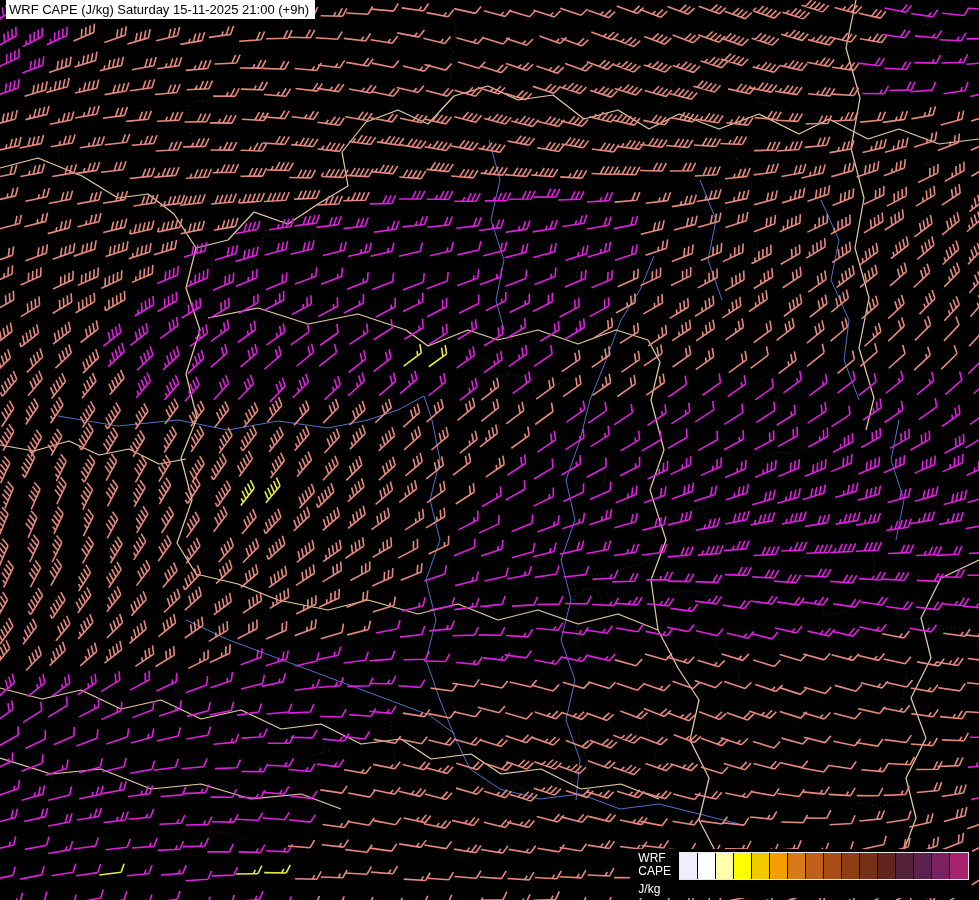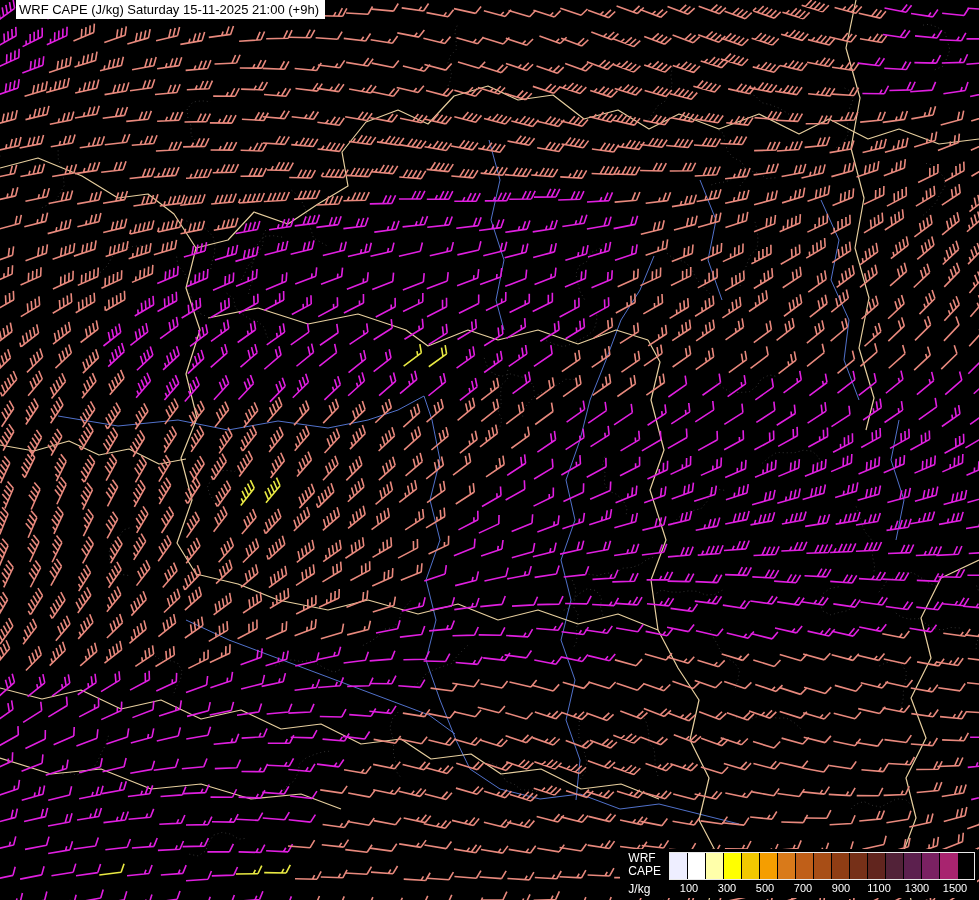--- a/index.html
+++ b/index.html
@@ -7,27 +7,27 @@
   .screen {
     position:relative; width:979px; height:900px; background:#000;
     overflow:hidden; font-family:"Liberation Sans", sans-serif;
   }
   #map-svg { position:absolute; left:0; top:0; }
   #terrain path { fill:none; stroke:#8a8a8a; stroke-width:0.8; stroke-dasharray:1 3; opacity:0.45; }
   #rivers path  { fill:none; stroke:#5a7de0; stroke-width:1; opacity:0.9; }
   #borders path { fill:none; stroke:#f2d9a6; stroke-width:1.2; stroke-linejoin:round; opacity:0.95; }
   #barbs path   { fill:none; stroke-width:1.6; stroke-linecap:butt; }
   .titlebox {
-    position:absolute; left:16px; background:#ffffff; color:#000;
+    position:absolute; left:6px; background:#ffffff; color:#000;
     font-size:13px; line-height:17px; padding:1px 6px 1px 3px; white-space:nowrap;
   }
   .t1 { top:0; }
   .t2 { top:19px; }
   .legend {
-    position:absolute; right:2px; bottom:2px; background:#000;
+    position:absolute; right:8px; bottom:2px; background:#000;
     display:flex; align-items:flex-start; padding:3px 2px 2px 8px;
   }
   .legend-left { color:#fff; font-size:12px; line-height:13px; margin-right:8px; }
   .legend-left .unit { margin-top:5px; }
   .legend-right { position:relative; }
   .bar { display:flex; border:1px solid #e8e8e8; background:#000; }
   .sw { width:18px; height:26px; border-right:1px solid #000; }
   .sw:last-child { border-right:none; }
   .ticks { position:relative; height:14px; width:306px; }
   .tick { position:absolute; top:2px; transform:translateX(-50%); color:#fff; font-size:11px; }
@@ -1433,26 +1433,16 @@
           <div class="sw" style="background: rgb(192, 95, 24);"></div>
           <div class="sw" style="background: rgb(168, 78, 22);"></div>
           <div class="sw" style="background: rgb(143, 61, 20);"></div>
           <div class="sw" style="background: rgb(118, 48, 24);"></div>
           <div class="sw" style="background: rgb(97, 37, 30);"></div>
           <div class="sw" style="background: rgb(82, 34, 56);"></div>
           <div class="sw" style="background: rgb(92, 32, 78);"></div>
           <div class="sw" style="background: rgb(122, 33, 98);"></div>
           <div class="sw" style="background: rgb(168, 36, 111);"></div>
         </div>
-      <div class="ticks" id="legend-ticks">
-          <span class="tick" style="left: 20px;">100</span>
-          <span class="tick" style="left: 58px;">300</span>
-          <span class="tick" style="left: 96px;">500</span>
-          <span class="tick" style="left: 134px;">700</span>
-          <span class="tick" style="left: 172px;">900</span>
-          <span class="tick" style="left: 210px;">1100</span>
-          <span class="tick" style="left: 248px;">1300</span>
-          <span class="tick" style="left: 286px;">1500</span>
-        </div>
     </div>
   </div>
 
 </div>
 
 </body></html>

